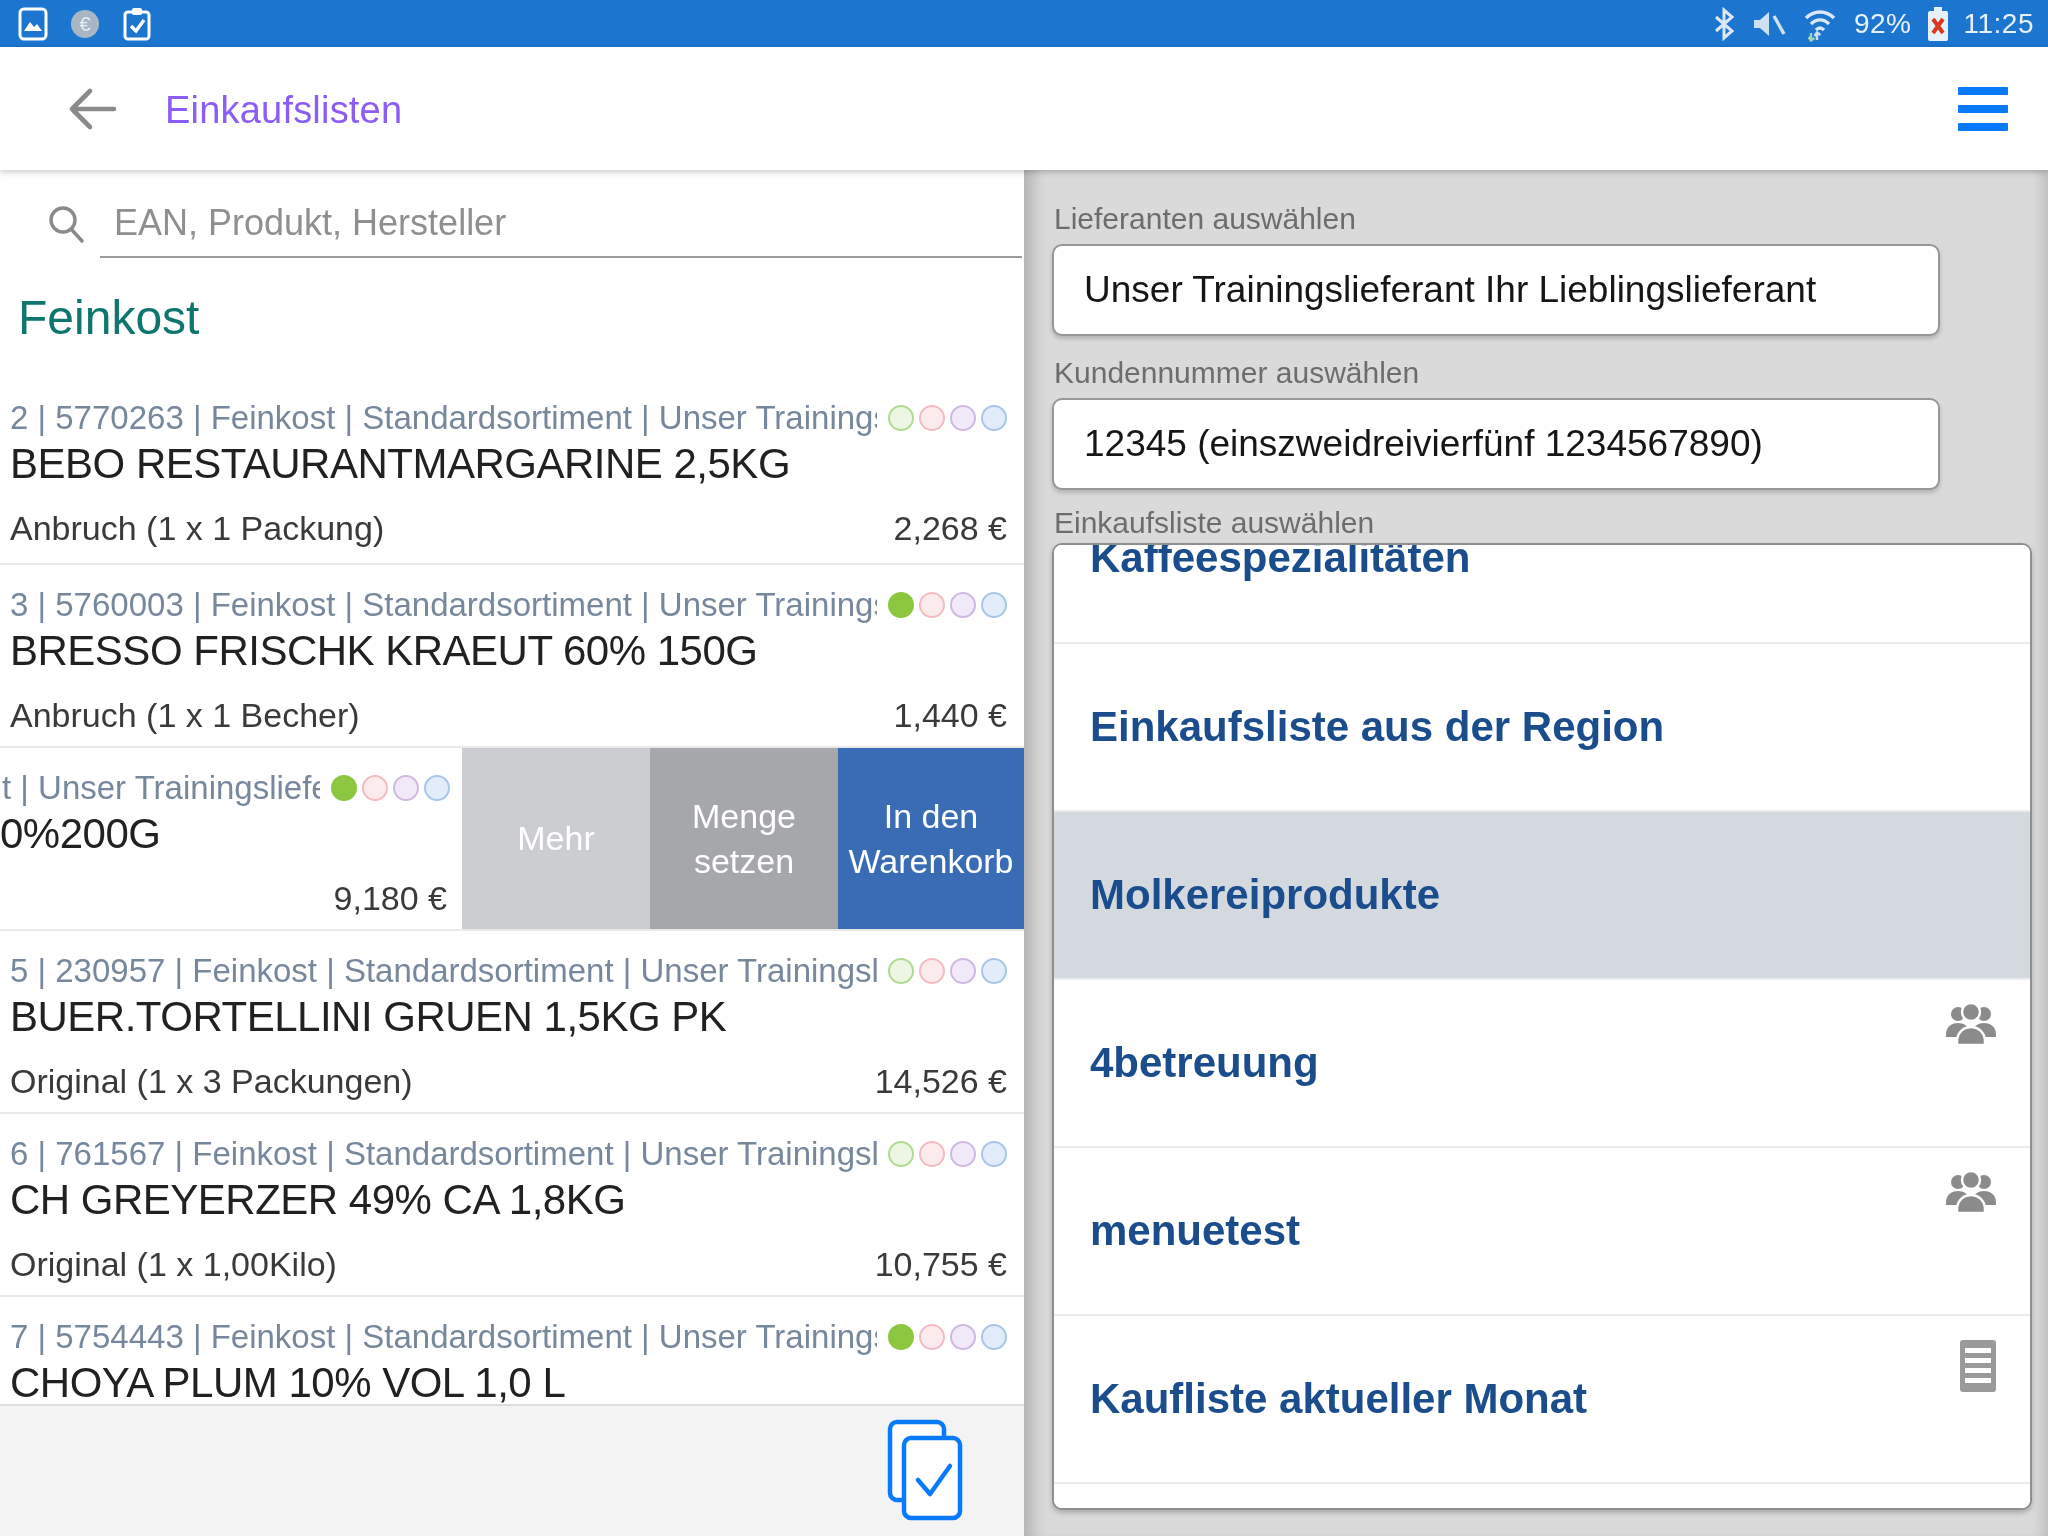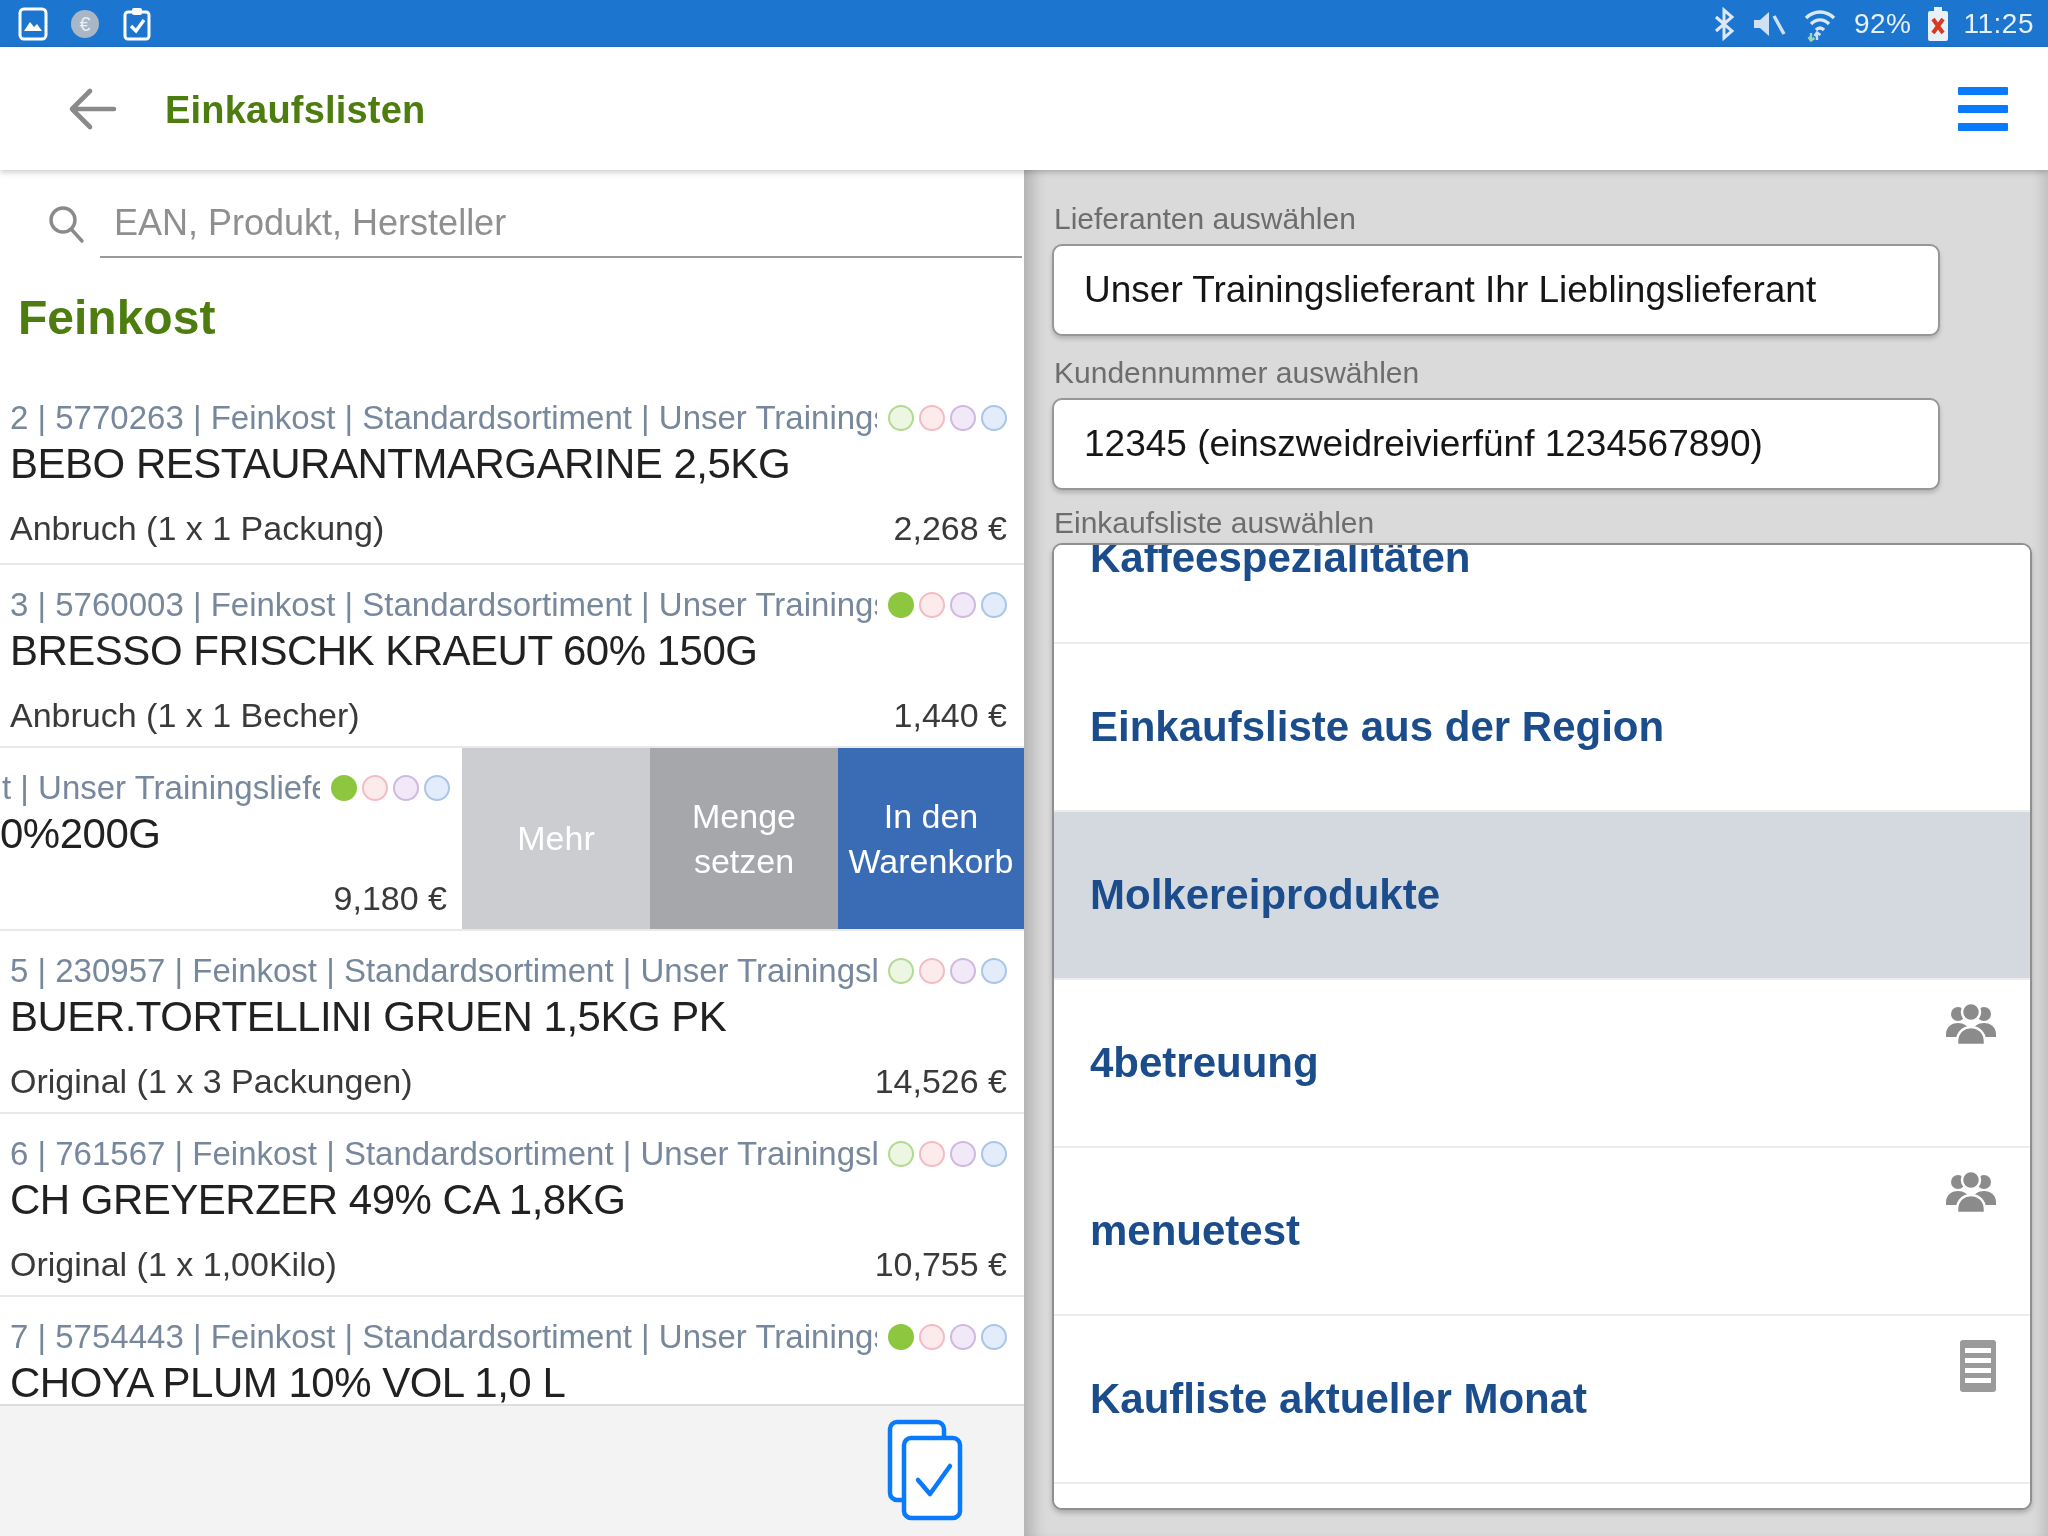--- a/index.html
+++ b/index.html
@@ -20,39 +20,39 @@
   .sb-right{display:flex;align-items:center;gap:14px;padding-right:14px;}
   .sb-right .sb-text{font-size:28px;color:#e8f0fa;letter-spacing:0.5px;}
 
   
   .header{
     position:absolute;left:0;top:47px;width:2048px;height:123px;background:#ffffff;
     box-shadow:0 2px 6px rgba(0,0,0,0.22);z-index:30;
   }
   .back-btn{position:absolute;left:66px;top:38px;width:52px;height:48px;cursor:pointer;}
   .page-title{
-    position:absolute;left:165px;top:42px;font-size:38px;font-weight:bold;color:#4d7c0f;
+    position:absolute;left:165px;top:42px;font-size:38px;font-weight:normal;color:#8b5cf6;
     letter-spacing:0.2px;
   }
   .hamburger{position:absolute;right:40px;top:40px;width:50px;height:44px;cursor:pointer;
     display:flex;flex-direction:column;justify-content:space-between;}
   .hamburger .bar{height:8px;width:50px;background:#0a7afd;border-radius:1px;}
 
   
   .left-panel{position:absolute;left:0;top:170px;width:1024px;height:1522px;background:#ffffff;}
   .search-row{position:absolute;left:0;top:20px;width:1024px;height:80px;}
   .search-icon{position:absolute;left:44px;top:12px;}
   .search-input{
     position:absolute;left:100px;top:0;width:908px;height:66px;border:none;outline:none;
     border-bottom:2px solid #9b9b9b;font-size:36px;color:#333;background:transparent;
     font-family:"Liberation Sans", sans-serif;padding:0 0 0 14px;
   }
   .search-input::placeholder{color:#8f8f8f;opacity:1;}
   .section-title{
-    position:absolute;left:18px;top:120px;font-size:48px;font-weight:bold;color:#4d7c0f;
+    position:absolute;left:18px;top:120px;font-size:48px;font-weight:normal;color:#0f766e;
   }
 
   .product{position:absolute;left:0;width:1024px;height:183px;border-top:2px solid #e9e9e9;}
   .product.first{border-top:none;}
   .meta-line{
     position:absolute;left:10px;right:17px;top:22px;height:36px;
     display:flex;align-items:center;
   }
   .meta-text{
     flex:1 1 auto;min-width:0;white-space:nowrap;overflow:hidden;

